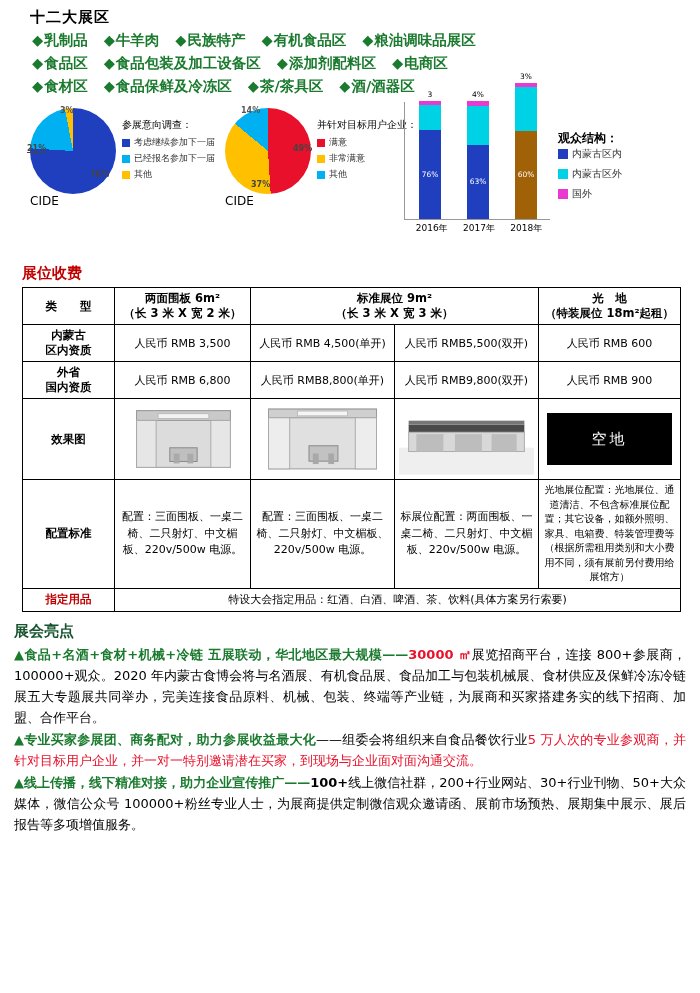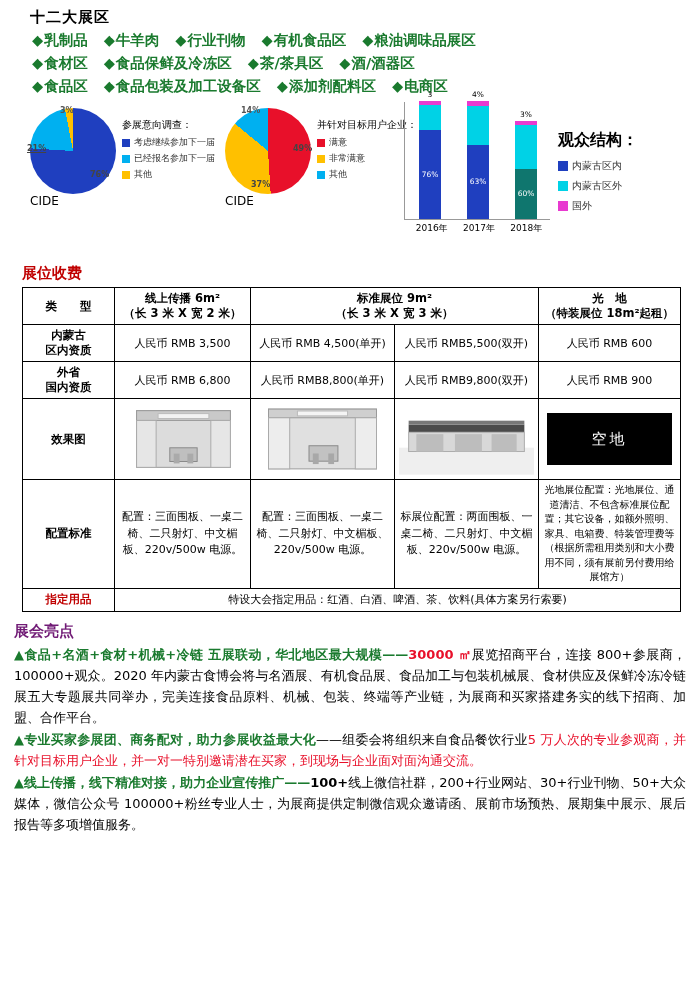--- a/index.html
+++ b/index.html
@@ -66,21 +66,21 @@
   .barchart { position:absolute; left:400px; top:2px; width:150px; height:140px;}
   .bar-area { position:relative; height:118px; border-left:1px solid #999; border-bottom:1px solid #999; margin-left:4px;}
   .bar-group { position:absolute; bottom:0; width:22px; }
   .seg { width:100%; position:relative; }
   .seg span { position:absolute; left:50%; transform:translateX(-50%); font-size:7.5px; color:#fff; top:50%; margin-top:-5px;}
   .seg.top span { color:#000; top:-11px; margin-top:0;}
   .bar-xlabels { display:flex; margin-left:8px; margin-top:2px;align-items:flex-end;}
   .bar-xlabels div { width:48px; text-align:center; font-size:9px;}
 
   .audience { position:absolute; left:558px; top:30px; }
-  .audience .a-title { font-size:16px; font-weight:bold; margin-bottom:8px;}
+  .audience .a-title { font-size:12px; font-weight:bold; margin-bottom:0;}
   .audience .legend-item { margin-bottom:6px; }
   .audience .legend-swatch { width:10px; height:10px;}
   .audience .legend-text { font-size:10px;}
 
   
   .tbl-title {
     font-weight: bold; font-size:15px; color:#c00000;
     margin: 4px 0 4px 22px;
   }
   table.price {
@@ -102,53 +102,53 @@
   td.cfg.small { font-size:10px; line-height:1.45;}
   .desig { color:#c00000; font-weight:bold; }
   .booth-img { height: 74px; position:relative; overflow:hidden; background:#fff;}
   .empty-land {
     background:#000; color:#fff; height:52px; display:flex;
     align-items:center; justify-content:center; font-size:15px; letter-spacing:3px;
     margin: 10px 4px;
   }
 
   
-  .hl-title { font-weight:bold; font-size:15px; color:#701a75; margin:10px 0 3px 14px;}
+  .hl-title { font-weight:bold; font-size:15px; color:#14532d; margin:10px 0 3px 14px;}
   .hl { margin: 0 14px 0 14px; font-size:13px; line-height:1.62; text-align:justify;}
   .hl p { margin: 0 0 1px 0; }
   .tri { color:#1a7a2e; font-weight:bold;}
   .g-b { color:#1a7a2e; font-weight:bold;}
   .red { color:#e8102a; }
   .redb { color:#e8102a; font-weight:bold;}
   .blk-b { font-weight:bold; }
 </style>
 </head>
 <body>
 
 <div>
   <div class="sec-title">十二大展区</div>
   <div class="zones">
     <div class="zone-row">
       <span class="zone-item"><span class="dia">◆</span><span>乳制品</span></span>
       <span class="zone-item"><span class="dia">◆</span><span>牛羊肉</span></span>
-      <span class="zone-item"><span class="dia">◆</span><span>行业刊物</span></span>
+      <span class="zone-item"><span class="dia">◆</span><span>民族特产</span></span>
       <span class="zone-item"><span class="dia">◆</span><span>有机食品区</span></span>
       <span class="zone-item"><span class="dia">◆</span><span>粮油调味品展区</span></span>
+    </div>
+    <div class="zone-row">
+      <span class="zone-item"><span class="dia">◆</span><span>食品区</span></span>
+      <span class="zone-item"><span class="dia">◆</span><span>食品包装及加工设备区</span></span>
+      <span class="zone-item"><span class="dia">◆</span><span>添加剂配料区</span></span>
+      <span class="zone-item"><span class="dia">◆</span><span>电商区</span></span>
     </div>
     <div class="zone-row">
       <span class="zone-item"><span class="dia">◆</span><span>食材区</span></span>
       <span class="zone-item"><span class="dia">◆</span><span>食品保鲜及冷冻区</span></span>
       <span class="zone-item"><span class="dia">◆</span><span>茶/茶具区</span></span>
       <span class="zone-item"><span class="dia">◆</span><span>酒/酒器区</span></span>
-    </div>
-    <div class="zone-row">
-      <span class="zone-item"><span class="dia">◆</span><span>食品区</span></span>
-      <span class="zone-item"><span class="dia">◆</span><span>食品包装及加工设备区</span></span>
-      <span class="zone-item"><span class="dia">◆</span><span>添加剂配料区</span></span>
-      <span class="zone-item"><span class="dia">◆</span><span>电商区</span></span>
     </div>
   </div>
 </div>
 
 <div class="charts">
 
   <div class="donut-block" style="left:30px; top:8px;">
     <div class="donut-wrap">
       <div class="donut" style="background: conic-gradient(#1f3fbf 0deg 273.6deg, #00b0f0 273.6deg 349.2deg, #ffc000 349.2deg 360deg);"></div>
       <div class="hole">CIDE</div>
@@ -216,21 +216,21 @@
         <div class="seg" style="height:39px; background:#00d2e6;"></div>
         <div class="seg" style="height:74px; background:#1f3fbf;">
           <span>63%</span>
         </div>
       </div>
       <div class="bar-group" style="left:110px;">
         <div class="seg top" style="height:4px; background:#e83ad0;">
           <span>3%</span>
         </div>
         <div class="seg" style="height:44px; background:#00d2e6;"></div>
-        <div class="seg" style="height:50px; background:#0f766e;">
+        <div class="seg" style="height:88px; background:#a16207;">
           <span>60%</span>
         </div>
       </div>
     </div>
     <div class="bar-xlabels">
       <div>2016年</div>
       <div>2017年</div>
       <div>2018年</div>
     </div>
   </div>
@@ -258,21 +258,21 @@
     <col style="width:92px">
       <col style="width:136px">
       <col style="width:144px">
       <col style="width:144px">
       <col style="width:142px">
   </colgroup>
   <tbody>
       <tr>
     <td class="hd">类　　型</td>
     <td class="hd">
-      <div>线上传播 6m²</div>
+      <div>两面围板 6m²</div>
       <div>（长 3 米 X 宽 2 米）</div>
     </td>
     <td class="hd" colspan="2">
       <div>标准展位 9m²</div>
       <div>（长 3 米  X  宽 3 米）</div>
     </td>
     <td class="hd">
       <div>光　地</div>
       <div>（特装展位 18m²起租）</div>
     </td>

